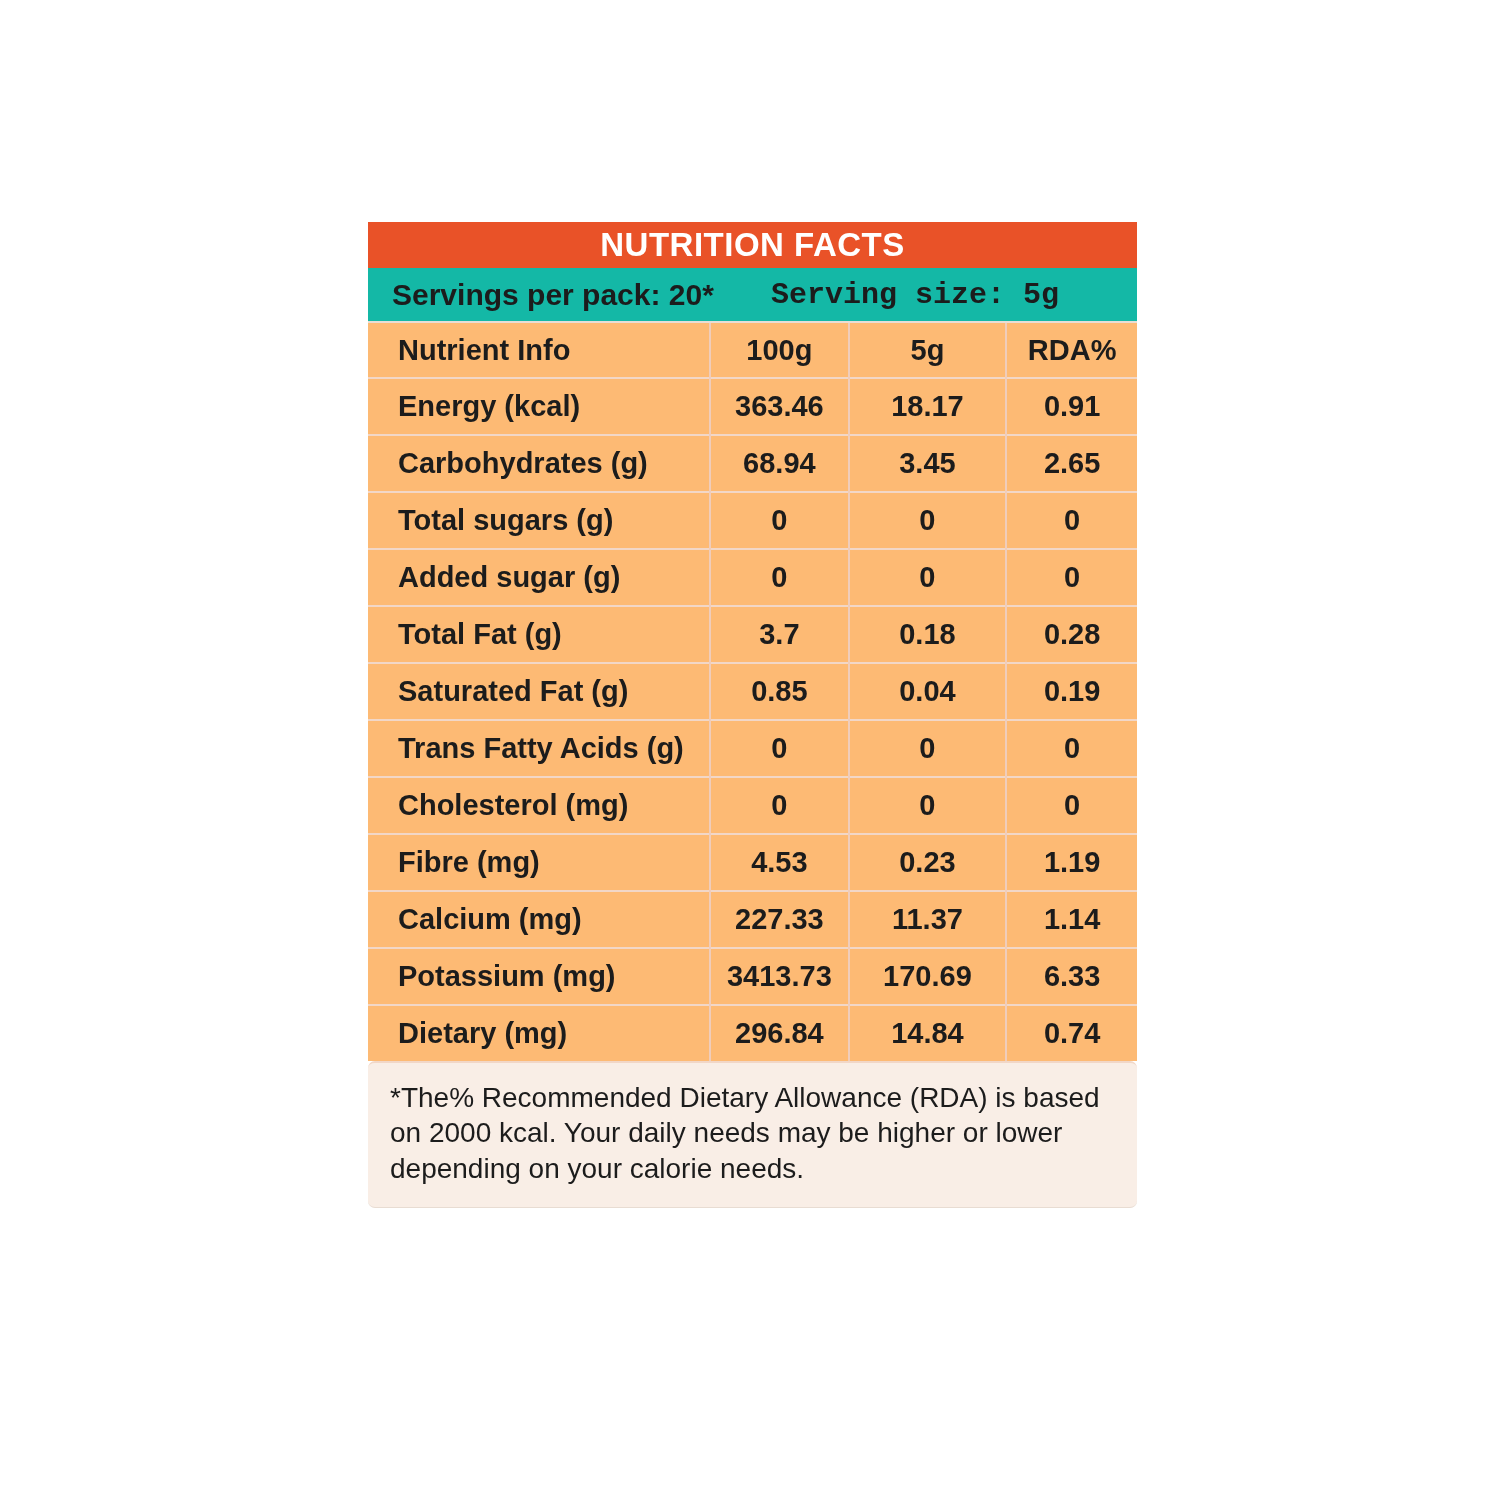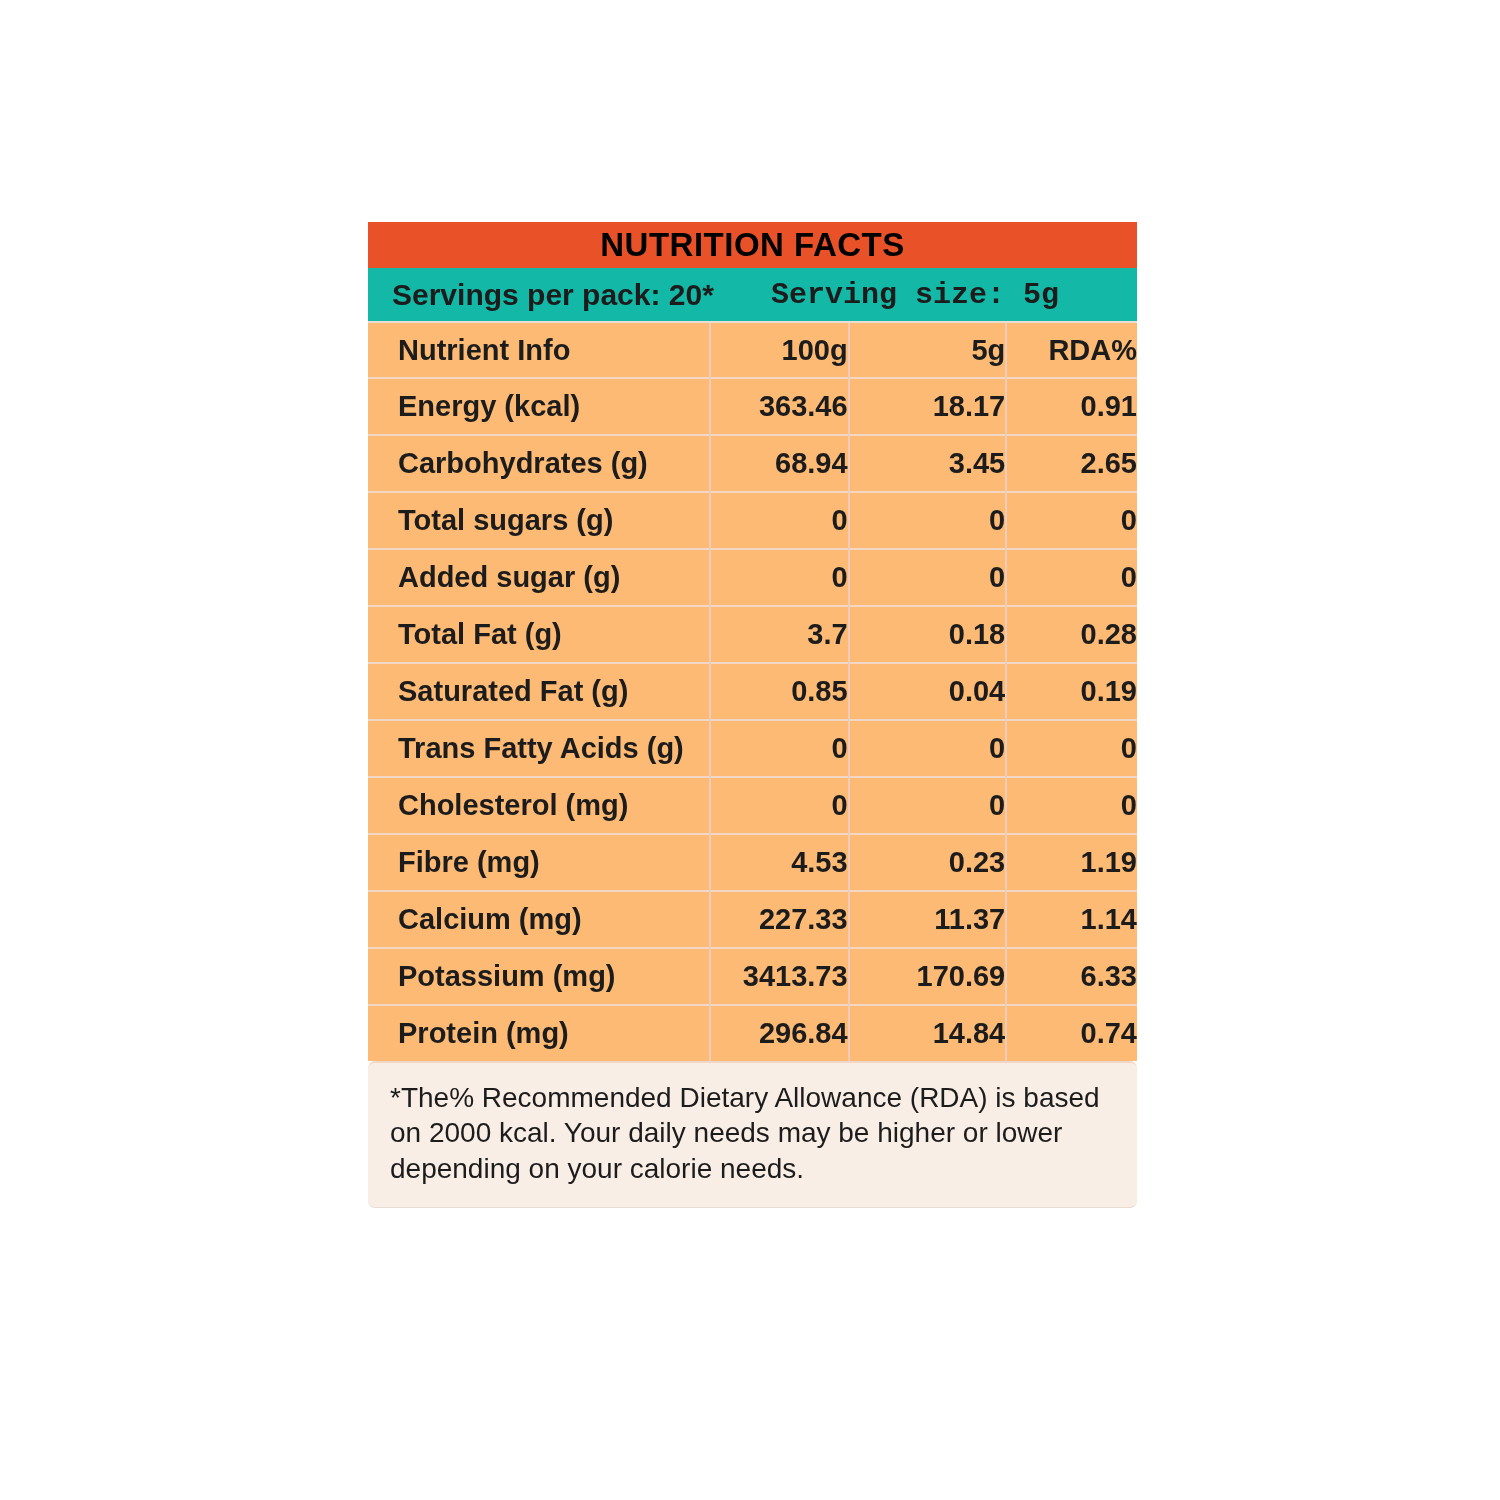--- a/index.html
+++ b/index.html
@@ -15,21 +15,21 @@
   .panel {
     position: absolute;
     left: 368px;
     top: 222px;
     width: 769px;
     box-sizing: border-box;
   }
   .banner {
     height: 46px;
     background: #E95228;
-    color: #000000;
+    color: #ffffff;
     display: flex;
     align-items: center;
     justify-content: center;
     font-weight: 700;
     font-size: 33px;
     letter-spacing: 0.5px;
   }
   .serving-row {
     background: #14b8a6;
     height: 53px;
@@ -54,21 +54,21 @@
     background: #fdba74;
     font-size: 29px;
   }
   table.nutrient-table col.c1 { width: 44.5%; }
   table.nutrient-table col.c2 { width: 18%; }
   table.nutrient-table col.c3 { width: 20.5%; }
   table.nutrient-table col.c4 { width: 17%; }
   table.nutrient-table th,
   table.nutrient-table td {
     font-weight: 600;
-    text-align: right;
+    text-align: center;
     padding: 0;
     height: 55px;
     border-top: 2px solid #F2D7C7;
   }
   table.nutrient-table thead th {
     height: 54px;
     border-top: none;
   }
   table.nutrient-table th:first-child,
   table.nutrient-table td:first-child {
@@ -178,21 +178,21 @@
           <td>11.37</td>
           <td>1.14</td>
         </tr>
         <tr>
           <td>Potassium (mg)</td>
           <td>3413.73</td>
           <td>170.69</td>
           <td>6.33</td>
         </tr>
         <tr>
-          <td>Protein (mg)</td>
+          <td>Dietary (mg)</td>
           <td>296.84</td>
           <td>14.84</td>
           <td>0.74</td>
         </tr>
       </tbody>
   </table>
 
   <div class="footnote">*The% Recommended Dietary Allowance (RDA) is based on 2000 kcal. Your daily needs may be higher or lower depending on your calorie needs.</div>
 
 </div>

